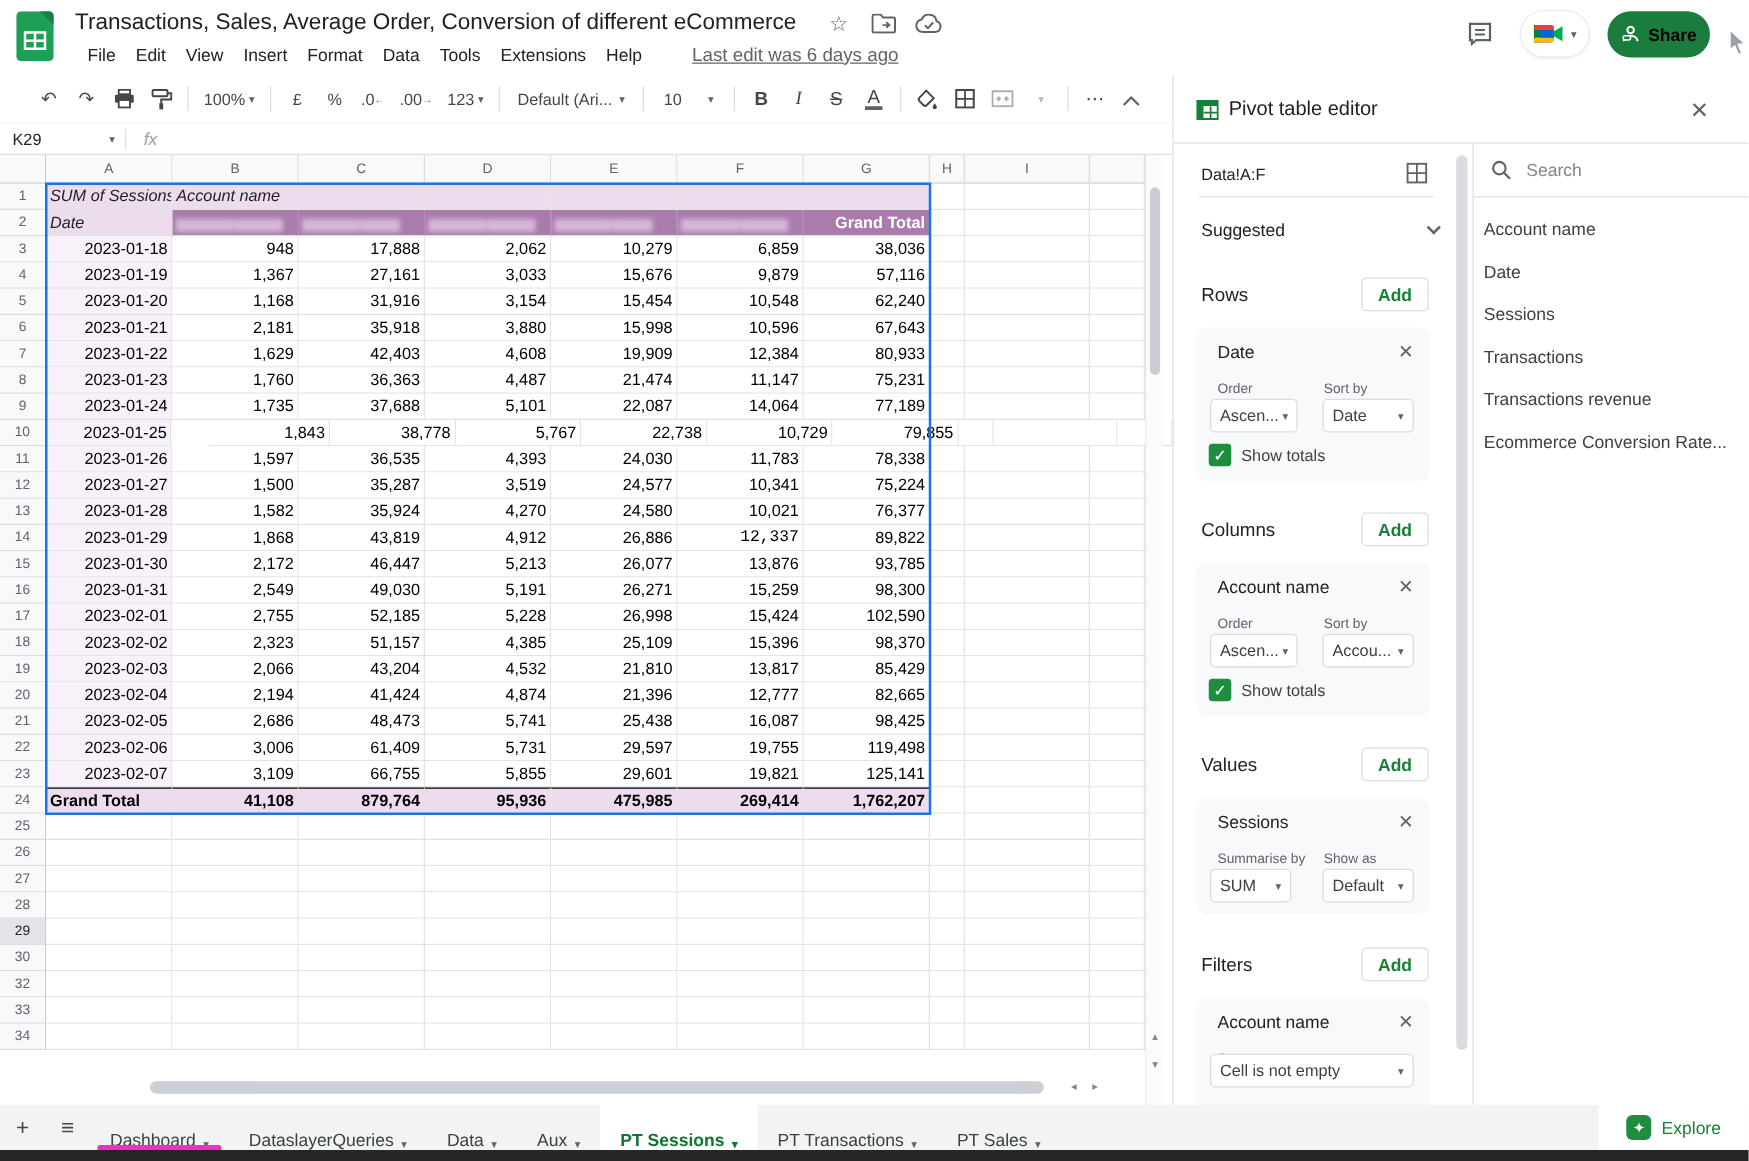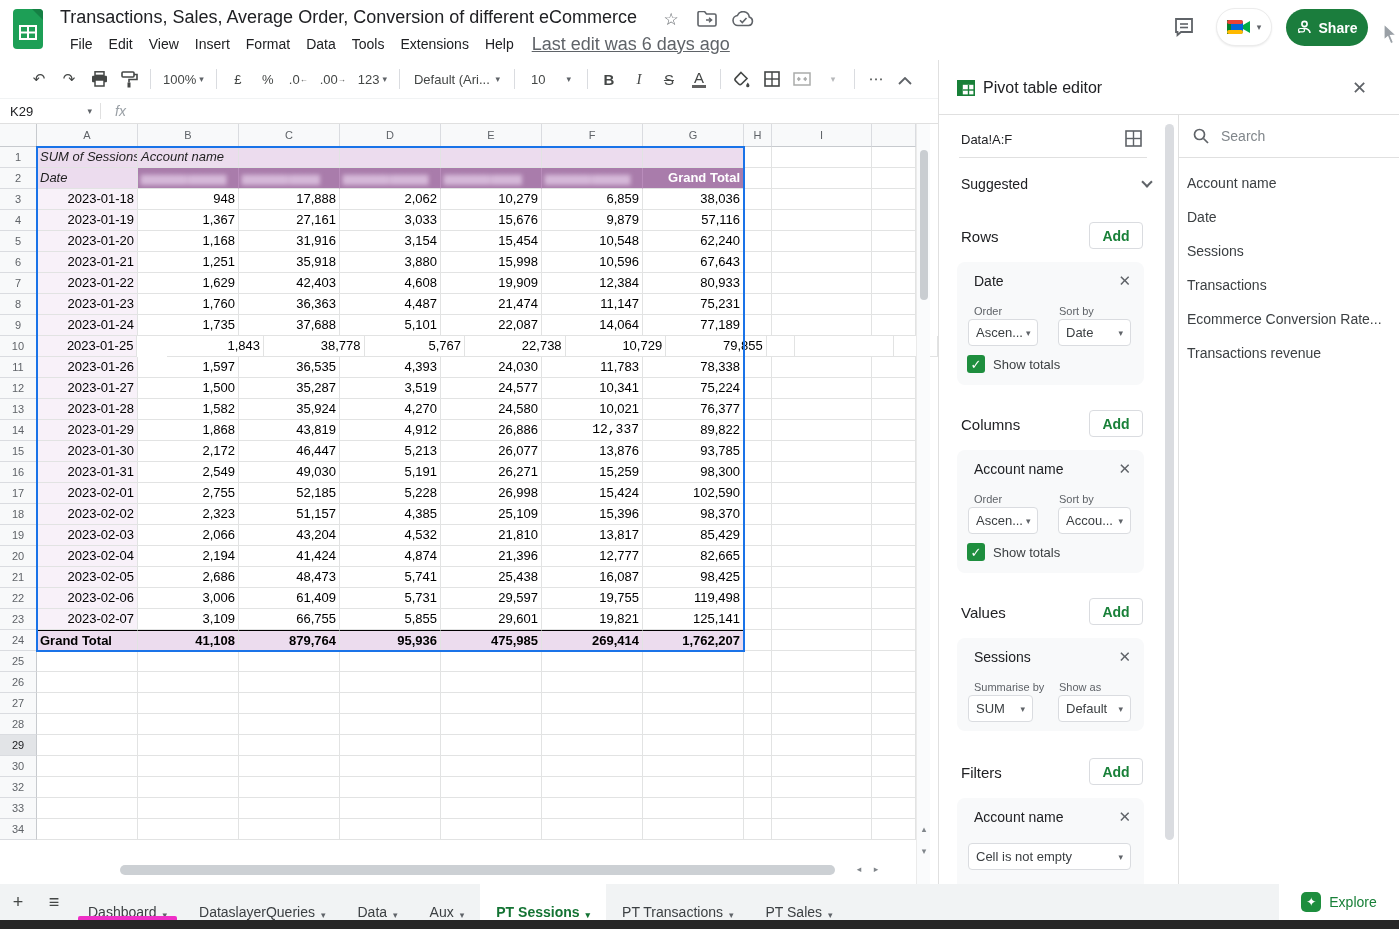--- a/index.html
+++ b/index.html
@@ -8,26 +8,26 @@
   .app { position:relative; width:1399px; height:929px; background:#fff; }
 
   
   #titlebar { position:absolute; left:0; top:0; width:1399px; height:60px; background:#fff; }
   .sheets-logo { position:absolute; left:13px; top:9px; width:30px; height:40px; }
   #doc-title { position:absolute; left:60px; top:7px; font-size:18px; color:#202124; white-space:nowrap; }
   .title-icons { position:absolute; left:660px; top:8px; display:flex; gap:14px; align-items:center; color:#5f6368; }
   .ticon { width:22px; height:22px; display:flex; align-items:center; justify-content:center; font-size:17px; color:#5f6368; }
   #menubar { position:absolute; left:62px; top:32px; display:flex; align-items:center; height:24px; }
   .menu-item { font-size:14px; color:#202124; padding:2px 8px; border-radius:4px; cursor:pointer; }
-  #last-edit { font-size:18px; color:#5f6368; text-decoration:underline; margin-left:10px; white-space:nowrap; }
+  #last-edit { font-size:15px; color:#5f6368; text-decoration:underline; margin-left:32px; white-space:nowrap; }
   #comment-btn { position:absolute; left:1170px; top:13px; width:28px; height:28px; }
   #meet-pill { position:absolute; left:1216px; top:8px; width:56px; height:38px; border:1px solid #ececec; border-radius:20px;
     display:flex; align-items:center; justify-content:center; gap:3px; box-shadow:0 1px 2px rgba(0,0,0,.08); background:#fff; }
   #share-btn { position:absolute; left:1286px; top:9px; width:82px; height:37px; background:#1b7d3d; border-radius:19px;
-    display:flex; align-items:center; justify-content:center; gap:7px; color:#ffffff; font-size:14px; font-weight:bold; cursor:pointer; }
+    display:flex; align-items:center; justify-content:center; gap:7px; color:#000000; font-size:14px; font-weight:bold; cursor:pointer; }
   #mouse-cursor { position:absolute; left:1381px; top:22px; }
 
   
   #toolbar { position:absolute; left:0; top:60px; width:938px; height:38px; background:#fff; display:flex; align-items:center; padding-left:24px; }
   .tb { height:26px; min-width:26px; display:flex; align-items:center; justify-content:center; color:#444746; font-size:15px;
     border-radius:4px; margin:0 2px; cursor:pointer; white-space:nowrap; }
   .tb svg { display:block; }
   .tb-sep { width:1px; height:20px; background:#dadce0; margin:0 6px; }
   .tb-text { font-size:13px; color:#444746; padding:0 4px; }
   .caret { font-size:9px; color:#5f6368; margin-left:3px; }
@@ -368,21 +368,21 @@
           <div class="cell num" style="width: 101px;">15,454</div>
           <div class="cell num" style="width: 101px;">10,548</div>
           <div class="cell num" style="width: 101px;">62,240</div>
           <div class="cell" style="width: 28px;"></div>
           <div class="cell" style="width: 100px;"></div>
           <div class="cell" style="width: 44px;"></div>
         </div>
         <div class="g-row">
           <div class="rowhead">6</div>
           <div class="cell a-tint num" style="width: 101px;">2023-01-21</div>
-          <div class="cell num" style="width: 101px;">1,251</div>
+          <div class="cell num" style="width: 101px;">2,181</div>
           <div class="cell num" style="width: 101px;">35,918</div>
           <div class="cell num" style="width: 101px;">3,880</div>
           <div class="cell num" style="width: 101px;">15,998</div>
           <div class="cell num" style="width: 101px;">10,596</div>
           <div class="cell num" style="width: 101px;">67,643</div>
           <div class="cell" style="width: 28px;"></div>
           <div class="cell" style="width: 100px;"></div>
           <div class="cell" style="width: 44px;"></div>
         </div>
         <div class="g-row">
@@ -855,22 +855,22 @@
           <circle cx="6.5" cy="6.5" r="5" fill="none" stroke="#5f6368" stroke-width="1.7"></circle>
           <line x1="10.5" y1="10.5" x2="15" y2="15" stroke="#5f6368" stroke-width="1.7"></line>
         </svg>
       <input placeholder="Search" style="">
     </div>
     <div id="field-list">
         <div class="field-item">Account name</div>
         <div class="field-item">Date</div>
         <div class="field-item">Sessions</div>
         <div class="field-item">Transactions</div>
+        <div class="field-item">Transactions revenue</div>
         <div class="field-item">Ecommerce Conversion Rate...</div>
-        <div class="field-item">Transactions revenue</div>
       </div>
   </div>
 
   <div id="tabbar">
     <span id="tab-add">+</span>
     <span id="tab-all">≡</span>
     <span id="tabs-holder" style="display:flex;">
         <div class="tab">
           <span>Dashboard</span>
           <span class="caret">▾</span>

